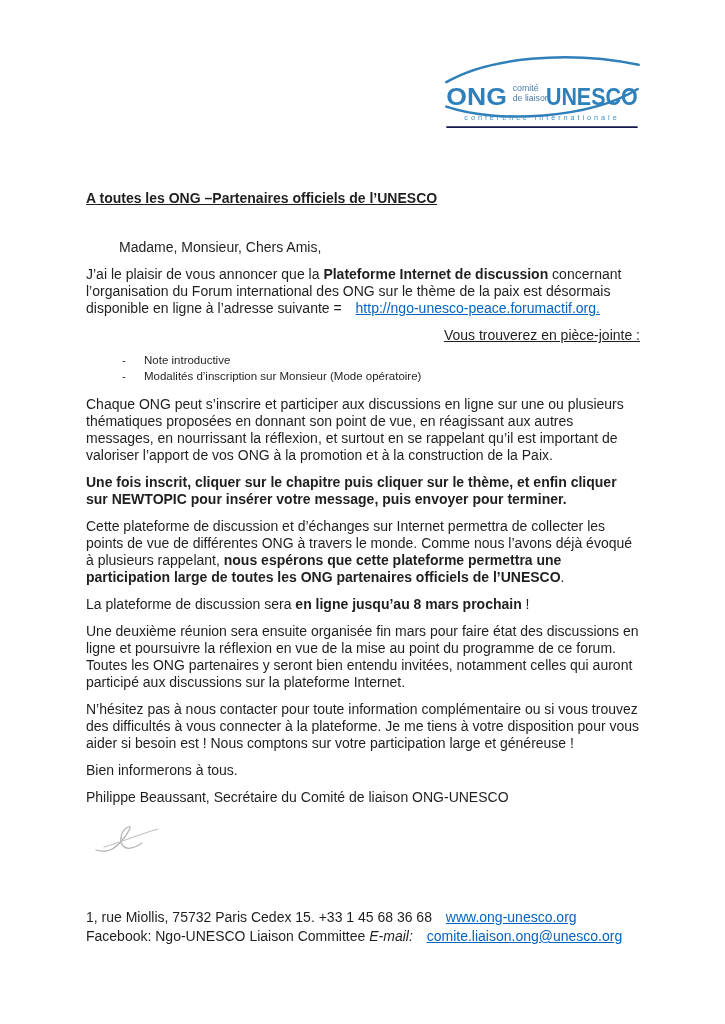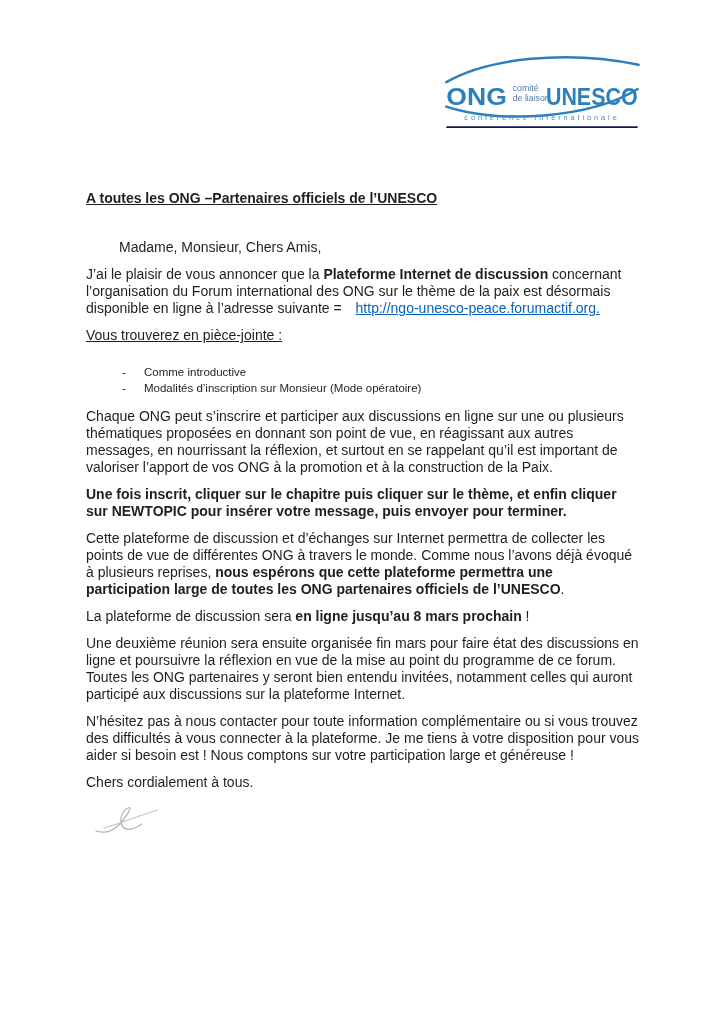--- a/index.html
+++ b/index.html
@@ -34,21 +34,21 @@
   .salutation { margin-bottom: 10px; padding-left: 33px; }
   .b { font-weight: bold; }
   .bu { font-weight: bold; }
   .i { font-style: italic; }
   a.link, .link {
     color: #0563c1;
     text-decoration: underline;
     cursor: pointer;
     padding-left: 10px;
   }
-  .attach-label { text-decoration: underline; margin-bottom: 20px; }
+  .attach-label { text-decoration: underline; margin-bottom: 8px; text-align: right; }
   .list { margin-bottom: 12px; }
   .list-item {
     display: flex;
     padding-left: 36px;
     font-size: 11.5px;
     line-height: 16px;
   }
   .list-item .bullet { width: 22px; flex: none; }
   .closing { margin-bottom: 10px; }
   .signatory { margin-bottom: 14px; }
@@ -78,44 +78,49 @@
 
   <p class="salutation">Madame, Monsieur, Chers Amis,</p>
 
   <p class="para"><span>J’ai le plaisir de vous annoncer que la </span><span class="b">Plateforme Internet de discussion</span><span> concernant l’organisation du Forum international des ONG sur le thème de la paix est désormais disponible en ligne à l’adresse suivante = </span><a class="link" href="#">http://ngo-unesco-peace.forumactif.org.</a></p>
 
   <p class="attach-label">Vous trouverez en pièce-jointe :</p>
 
   <div class="list">
     <div class="list-item">
       <span class="bullet">-</span>
-      <span>Comme introductive</span>
+      <span>Note introductive</span>
     </div>
     <div class="list-item">
       <span class="bullet">-</span>
       <span>Modalités d’inscription sur Monsieur (Mode opératoire)</span>
     </div>
   </div>
 
   <p class="para">Chaque ONG peut s’inscrire et participer aux discussions en ligne sur une ou plusieurs thématiques proposées en donnant son point de vue, en réagissant aux autres messages, en nourrissant la réflexion, et surtout en se rappelant qu’il est important de valoriser l’apport de vos ONG à la promotion et à la construction de la Paix.</p>
 
   <p class="para bu">Une fois inscrit, cliquer sur le chapitre puis cliquer sur le thème, et enfin cliquer sur NEWTOPIC pour insérer votre message, puis envoyer pour terminer.</p>
 
-  <p class="para"><span>Cette plateforme de discussion et d’échanges sur Internet permettra de collecter les points de vue de différentes ONG à travers le monde. Comme nous l’avons déjà évoqué à plusieurs reprises, </span><span class="b">nous espérons que cette plateforme permettra une participation large de toutes les ONG partenaires officiels de l’UNESCO</span><span>.</span></p>
+  <p class="para"><span>Cette plateforme de discussion et d’échanges sur Internet permettra de collecter les points de vue de différentes ONG à travers le monde. Comme nous l’avons déjà évoqué à plusieurs rappelant, </span><span class="b">nous espérons que cette plateforme permettra une participation large de toutes les ONG partenaires officiels de l’UNESCO</span><span>.</span></p>
 
   <p class="para"><span>La plateforme de discussion sera </span><span class="bu">en ligne jusqu’au 8 mars prochain</span><span> !</span></p>
 
   <p class="para">Une deuxième réunion sera ensuite organisée fin mars pour faire état des discussions en ligne et poursuivre la réflexion en vue de la mise au point du programme de ce forum. Toutes les ONG partenaires y seront bien entendu invitées, notamment celles qui auront participé aux discussions sur la plateforme Internet.</p>
 
 
   <p class="para">N’hésitez pas à nous contacter pour toute information complémentaire ou si vous trouvez des difficultés à vous connecter à la plateforme. Je me tiens à votre disposition pour vous aider si besoin est ! Nous comptons sur votre participation large et généreuse !</p>
 
-  <p class="para closing">Chers cordialement à tous.</p>
+  <p class="para closing">Bien informerons à tous.</p>
+  <p class="para signatory">Philippe Beaussant, Secrétaire du Comité de liaison ONG-UNESCO</p>
 
   <div class="signature-wrap">
     <svg width="78" height="40" viewBox="0 0 78 40">
       <path d="M4 30 C 14 33, 22 31, 32 18 C 38 10, 40 5, 36 7 C 30 10, 26 20, 31 26 C 36 31, 44 27, 50 23" fill="none" stroke="#b5b5b5" stroke-width="1.3" stroke-linecap="round"></path>
       <path d="M12 27 C 30 22, 48 14, 66 9" fill="none" stroke="#c2c2c2" stroke-width="1.1" stroke-linecap="round"></path>
     </svg>
   </div>
 
+  <div class="footer">
+    <p class="para"><span>1, rue Miollis, 75732 Paris Cedex 15. +33 1 45 68 36 68 </span><a class="link" href="#">www.ong-unesco.org</a></p>
+    <p class="para"><span>Facebook: Ngo-UNESCO Liaison Committee </span><span class="i">E-mail:</span><span> </span><a class="link" href="#">comite.liaison.ong@unesco.org</a></p>
+  </div>
 
 </div>
 
 </body></html>

